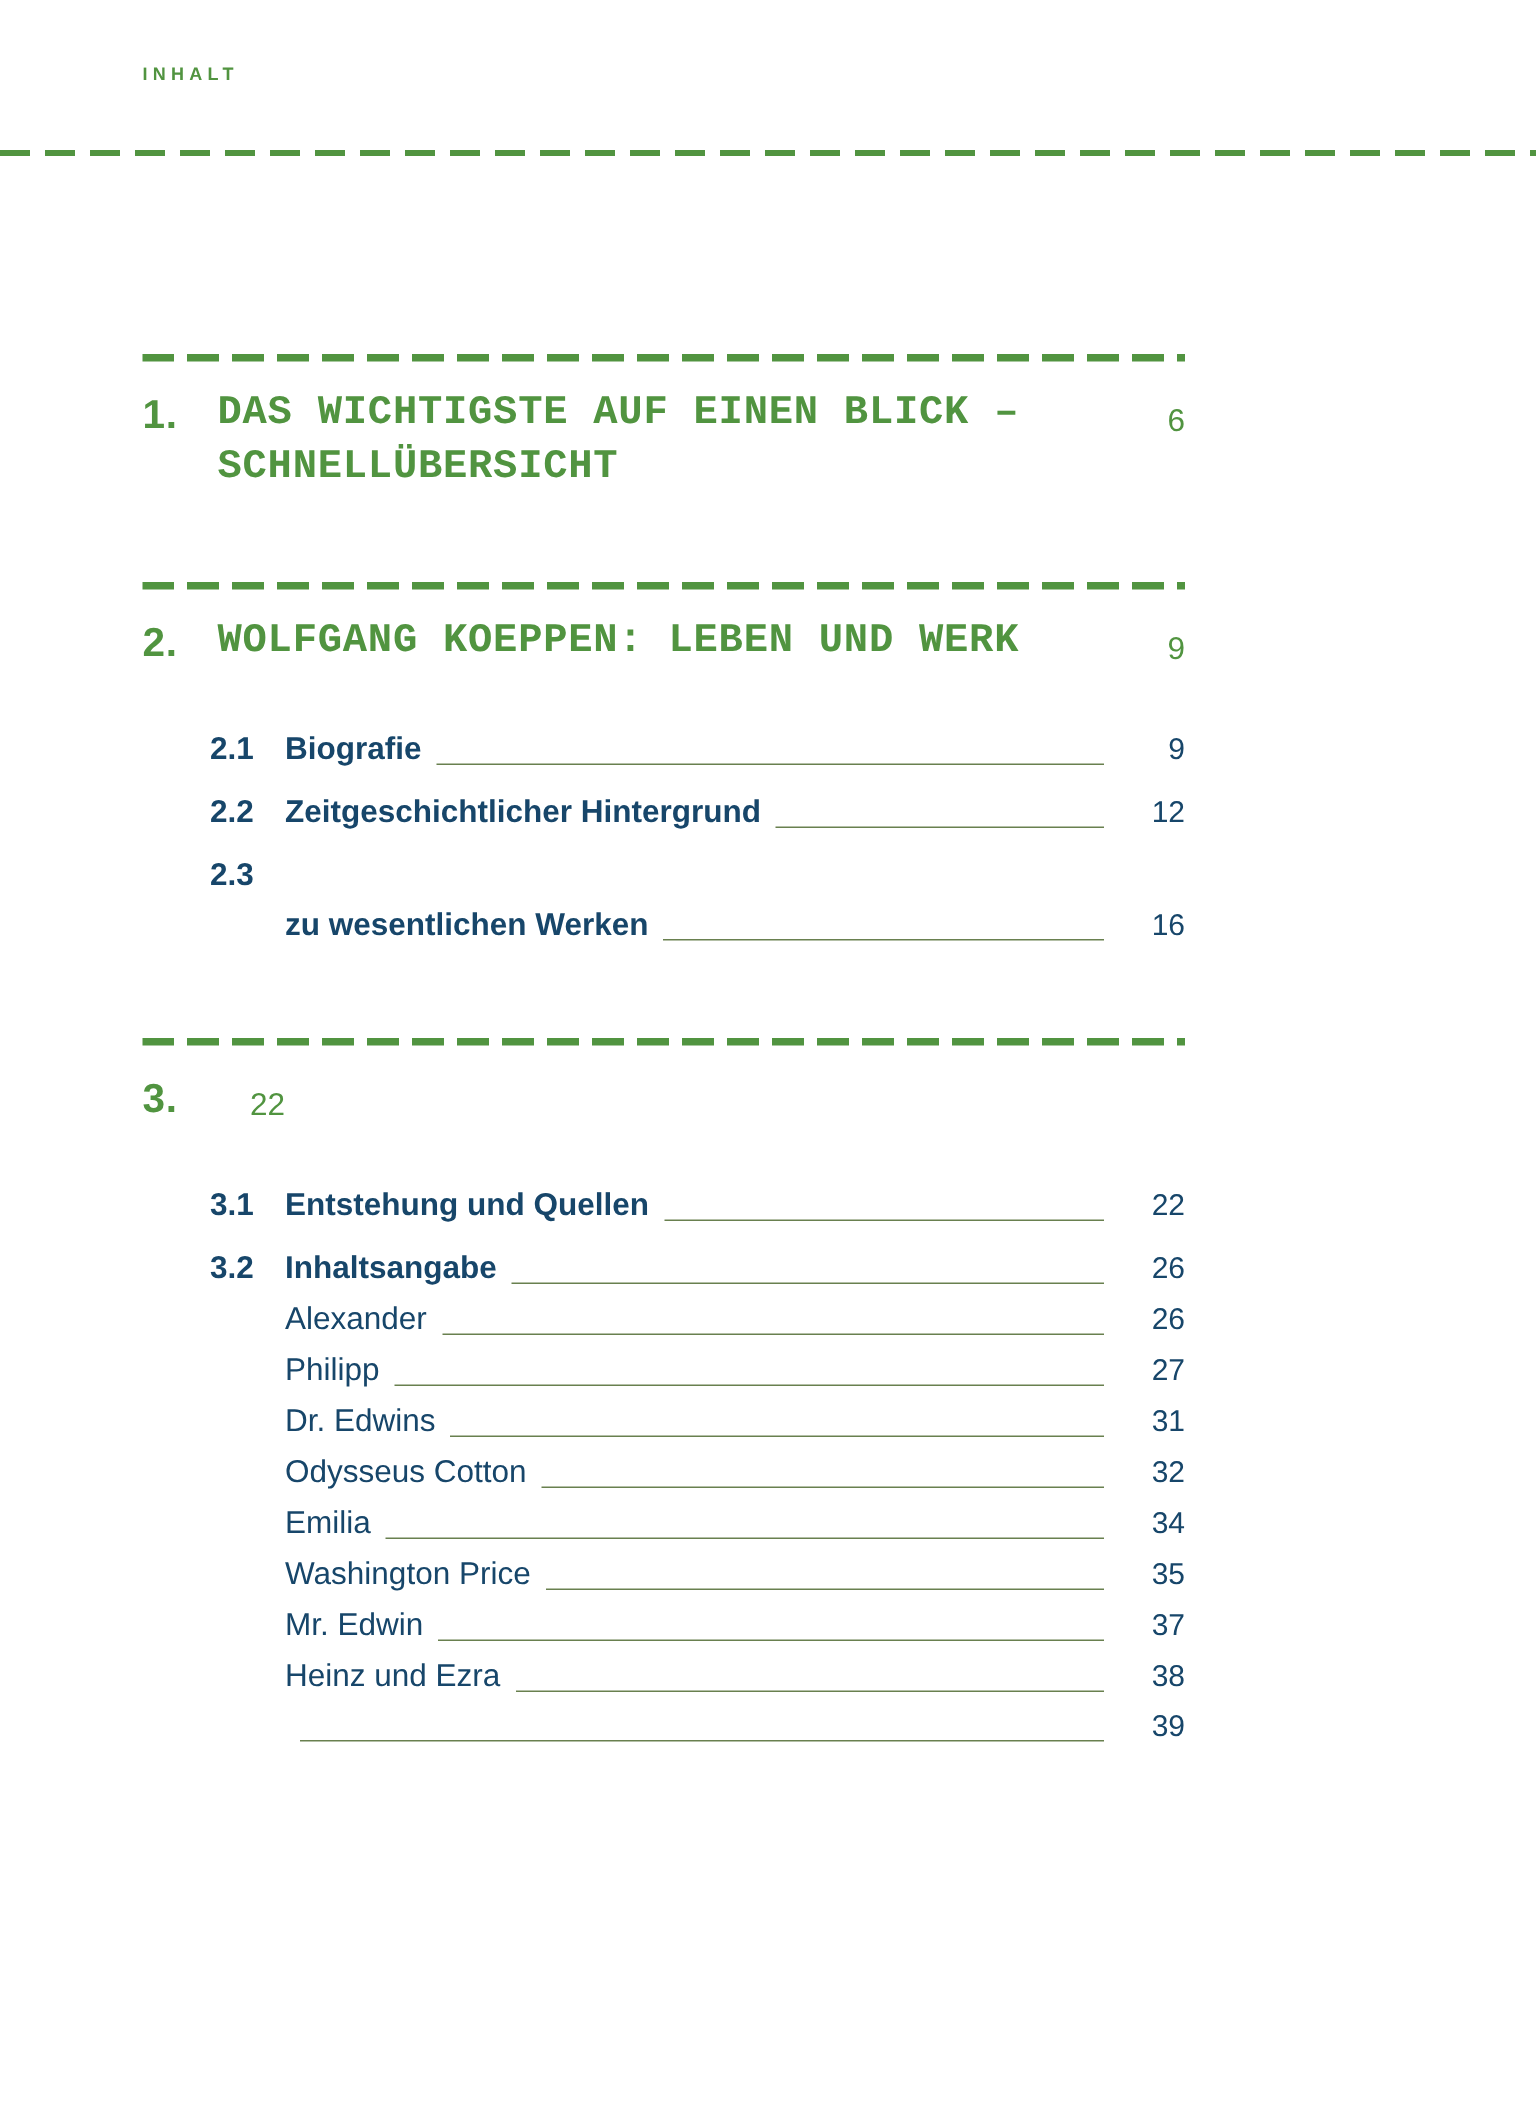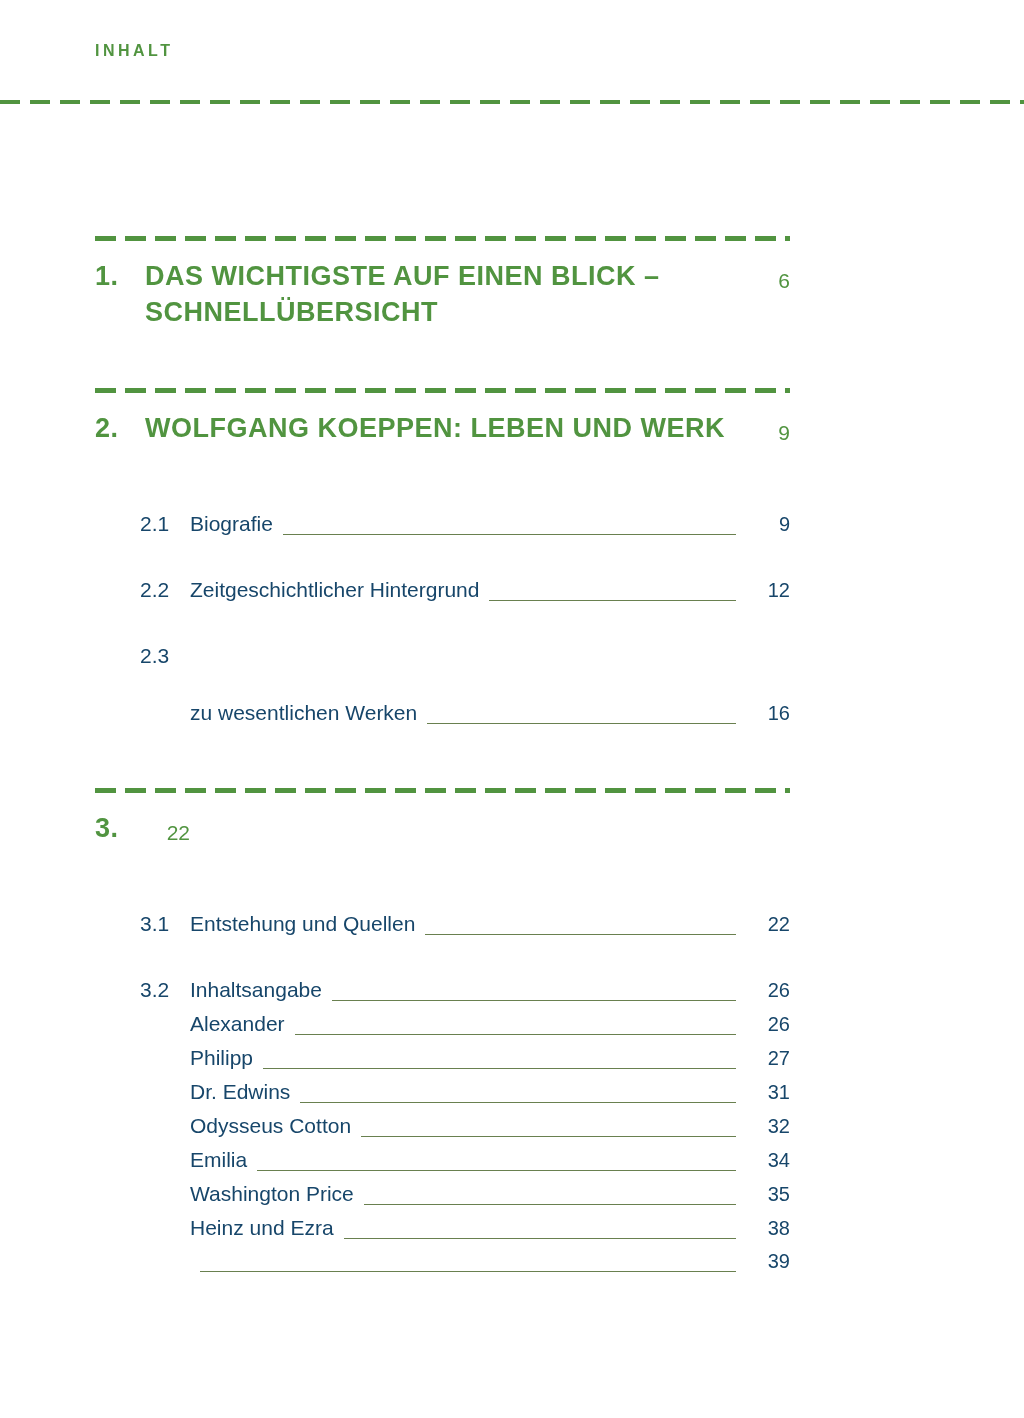--- a/index.html
+++ b/index.html
@@ -14,21 +14,21 @@
     background: var(--bg);
     font-family: "Liberation Sans", sans-serif;
     overflow: hidden;
     position: relative;
   }
   .page { position: absolute; inset: 0; background: var(--bg); }
 
   .running-head {
     position: absolute;
     left: 95px; top: 42px;
-    font-size: 16px;
+    font-size: 12px;
     font-weight: bold;
     letter-spacing: 3.5px;
     color: var(--green);
   }
   .top-rule {
     position: absolute;
     left: 0; top: 100px;
     width: 1024px; height: 4px;
     background: repeating-linear-gradient(90deg,
       var(--green) 0px, var(--green) 20px,
@@ -53,21 +53,21 @@
     display: flex;
     align-items: flex-start;
     margin-top: 17px;
     color: var(--green);
     font-weight: bold;
     font-size: 27px;
     line-height: 36px;
     letter-spacing: 0.5px;
   }
   .h-num { width: 50px; flex: 0 0 50px; }
-  .h-title { flex: 1 1 auto; }
+  .h-title { flex: 1 1 auto; font-family: Liberation Mono, monospace; }
   .h-pg {
     flex: 0 0 45px; width: 45px;
     text-align: right;
     font-size: 21px;
     font-weight: normal;
     letter-spacing: 0;
     padding-top: 5px;
   }
 
   .entries { margin-left: 45px; margin-top: 32px; }
@@ -77,21 +77,21 @@
   .entry-line {
     display: flex;
     align-items: baseline;
     font-size: 21px;
     line-height: 33px;
     color: var(--navy);
   }
   .e-num { width: 50px; flex: 0 0 50px; }
   .e-label { white-space: nowrap; }
   .entry.numbered .e-num,
-  .entry.numbered .e-label { font-weight: normal; margin-top: 24px; }
+  .entry.numbered .e-label { font-weight: bold; }
 
   .leader {
     flex: 1 1 auto;
     border-bottom: 1.5px solid var(--leader);
     margin: 0 12px 0 10px;
     position: relative;
     top: 4px;
     min-width: 30px;
   }
   .e-pg {
@@ -226,20 +226,28 @@
             <div class="entry-line">
               <span class="e-num"></span>
               <span class="e-label">Washington Price</span>
               <span class="leader"></span>
               <span class="e-pg">35</span>
             </div>
           </div>
           <div class="entry">
             <div class="entry-line">
               <span class="e-num"></span>
+              <span class="e-label">Mr. Edwin</span>
+              <span class="leader"></span>
+              <span class="e-pg">37</span>
+            </div>
+          </div>
+          <div class="entry">
+            <div class="entry-line">
+              <span class="e-num"></span>
               <span class="e-label">Heinz und Ezra</span>
               <span class="leader"></span>
               <span class="e-pg">38</span>
             </div>
           </div>
           <div class="entry">
             <div class="entry-line">
               <span class="e-num"></span>
               <span class="leader"></span>
               <span class="e-pg">39</span>

